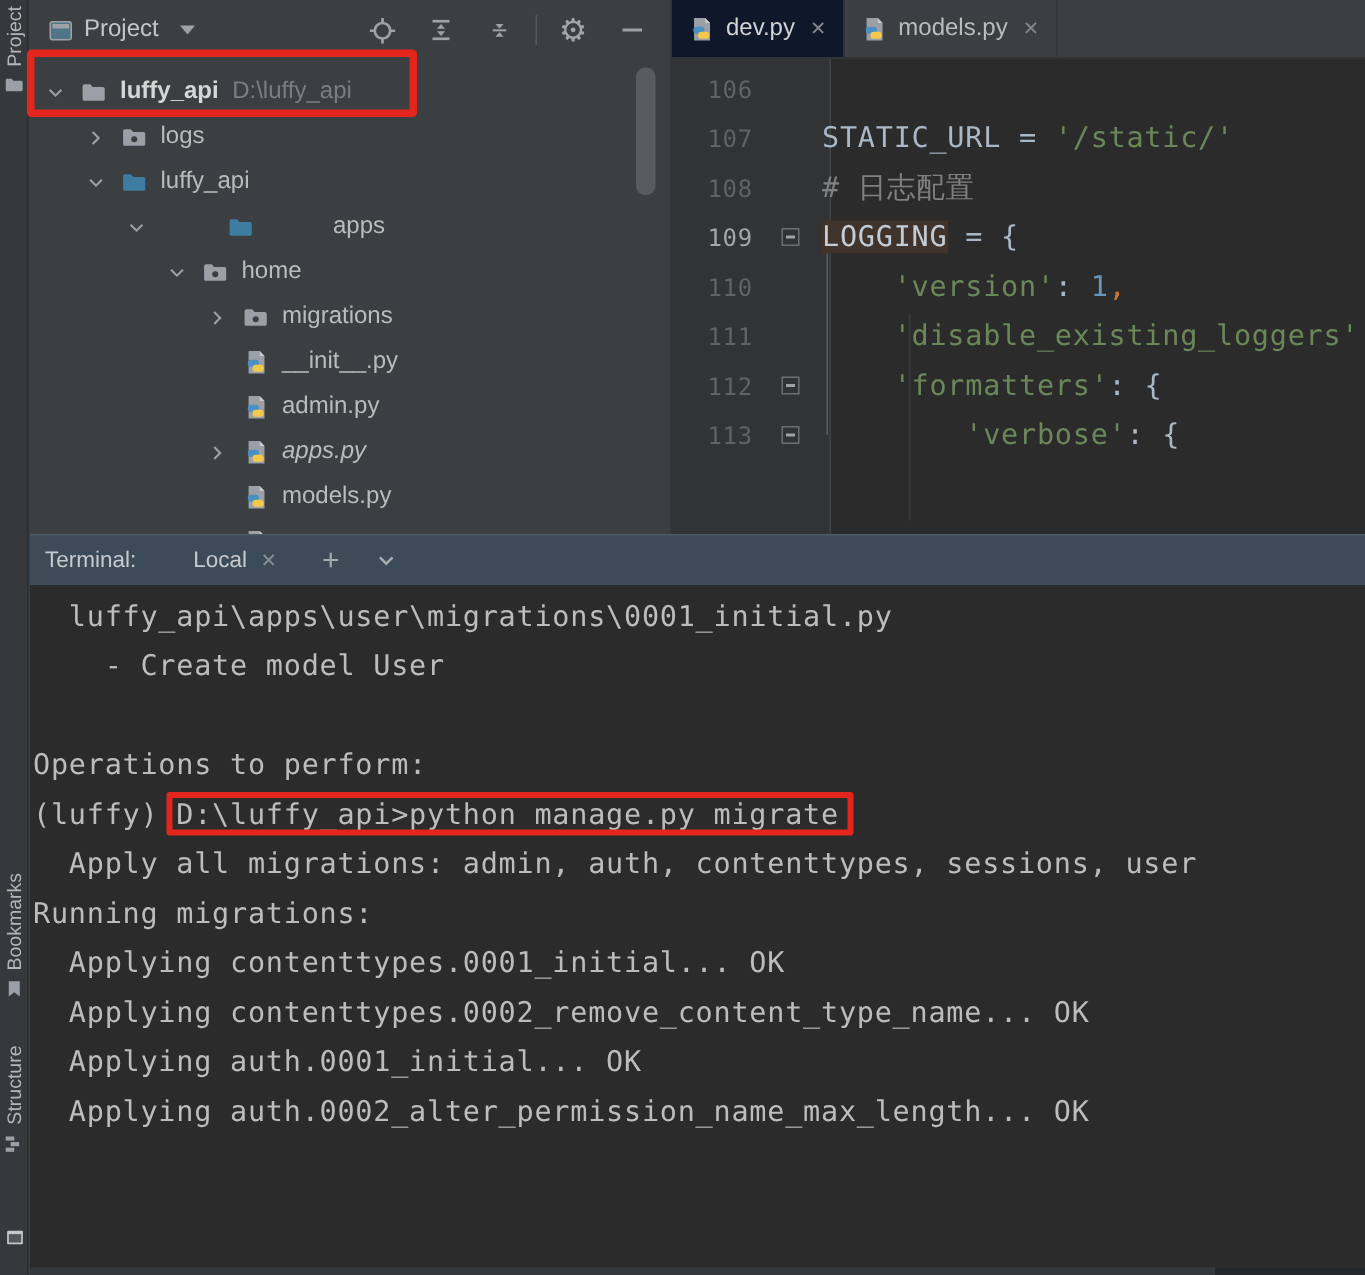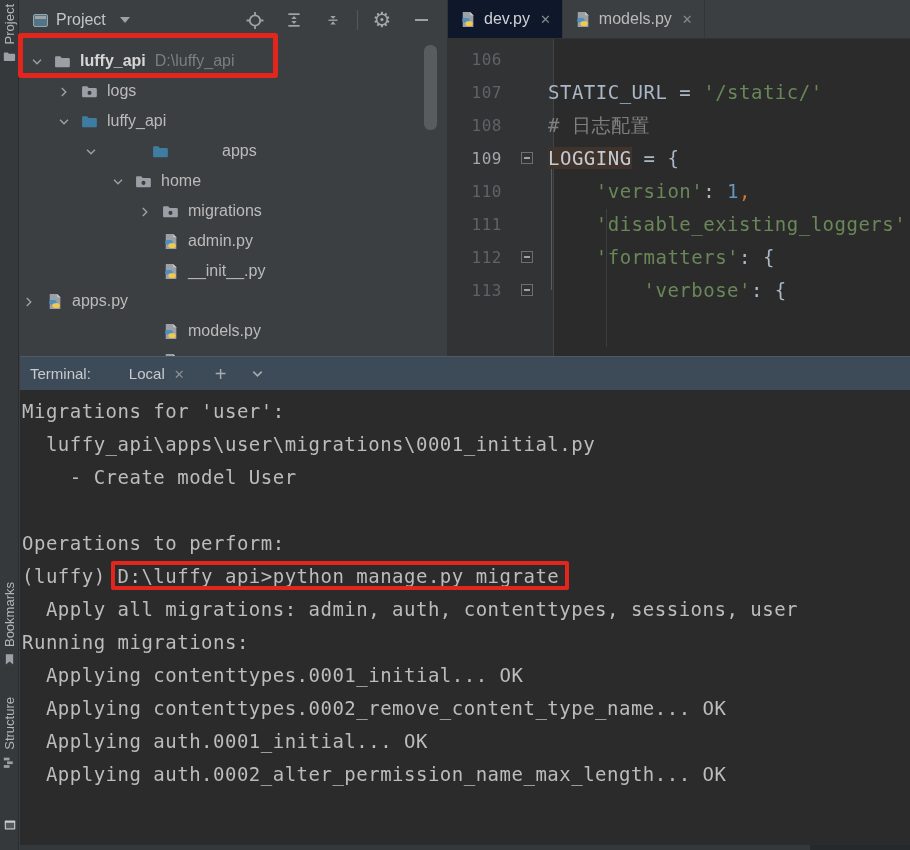--- a/index.html
+++ b/index.html
@@ -240,33 +240,33 @@
           <span class="tlabel">migrations</span>
         </div>
         <div class="tree-row" style="padding-left: 116px;">
           <span class="chev"></span>
           <span class="ticon"><svg viewBox="0 0 16 16" width="17" height="17">
               <path d="M3.5 1h7L13.5 4v11h-10z" fill="#9aa0a6"></path>
               <path d="M10.5 1v3h3z" fill="#c6cacd"></path>
               <rect x="3" y="6.5" width="7" height="4.4" rx="2.1" fill="#4a90c4"></rect>
               <rect x="6" y="9.6" width="7" height="4.4" rx="2.1" fill="#f2c94c"></rect>
             </svg></span>
-          <span class="tlabel">admin.py</span>
+          <span class="tlabel">__init__.py</span>
         </div>
         <div class="tree-row" style="padding-left: 116px;">
           <span class="chev"></span>
           <span class="ticon"><svg viewBox="0 0 16 16" width="17" height="17">
               <path d="M3.5 1h7L13.5 4v11h-10z" fill="#9aa0a6"></path>
               <path d="M10.5 1v3h3z" fill="#c6cacd"></path>
               <rect x="3" y="6.5" width="7" height="4.4" rx="2.1" fill="#4a90c4"></rect>
               <rect x="6" y="9.6" width="7" height="4.4" rx="2.1" fill="#f2c94c"></rect>
             </svg></span>
-          <span class="tlabel">__init__.py</span>
-        </div>
-        <div class="tree-row" style="">
+          <span class="tlabel">admin.py</span>
+        </div>
+        <div class="tree-row" style="padding-left: 116px; font-style: italic;">
           <span class="chev">
             <svg viewBox="0 0 16 16" width="14" height="14">
               <path d="M5.5 3.5 10 8l-4.5 4.5" stroke="#9da2a6" stroke-width="1.6" fill="none"></path>
             </svg>
           </span>
           <span class="ticon"><svg viewBox="0 0 16 16" width="17" height="17">
               <path d="M3.5 1h7L13.5 4v11h-10z" fill="#9aa0a6"></path>
               <path d="M10.5 1v3h3z" fill="#c6cacd"></path>
               <rect x="3" y="6.5" width="7" height="4.4" rx="2.1" fill="#4a90c4"></rect>
               <rect x="6" y="9.6" width="7" height="4.4" rx="2.1" fill="#f2c94c"></rect>
@@ -387,21 +387,20 @@
         <span class="close">✕</span>
       </span>
       <span class="plus">+</span>
       <span class="chevdn">
         <svg viewBox="0 0 16 16" width="15" height="15">
             <path d="M3.5 6l4.5 4.5L12.5 6" stroke="#a6abaf" stroke-width="1.8" fill="none"></path>
           </svg>
       </span>
     </div>
     <div class="tbody">
-        <div class="tline">Migrations for 'user':</div>
         <div class="tline">  luffy_api\apps\user\migrations\0001_initial.py</div>
         <div class="tline">    - Create model User</div>
         <div class="tline"></div>
         <div class="tline">Operations to perform:</div>
         <div class="tline"><span>(luffy) </span><span class="boxed">D:\luffy_api&gt;python manage.py migrate</span></div>
         <div class="tline">  Apply all migrations: admin, auth, contenttypes, sessions, user</div>
         <div class="tline">Running migrations:</div>
         <div class="tline">  Applying contenttypes.0001_initial... OK</div>
         <div class="tline">  Applying contenttypes.0002_remove_content_type_name... OK</div>
         <div class="tline">  Applying auth.0001_initial... OK</div>

